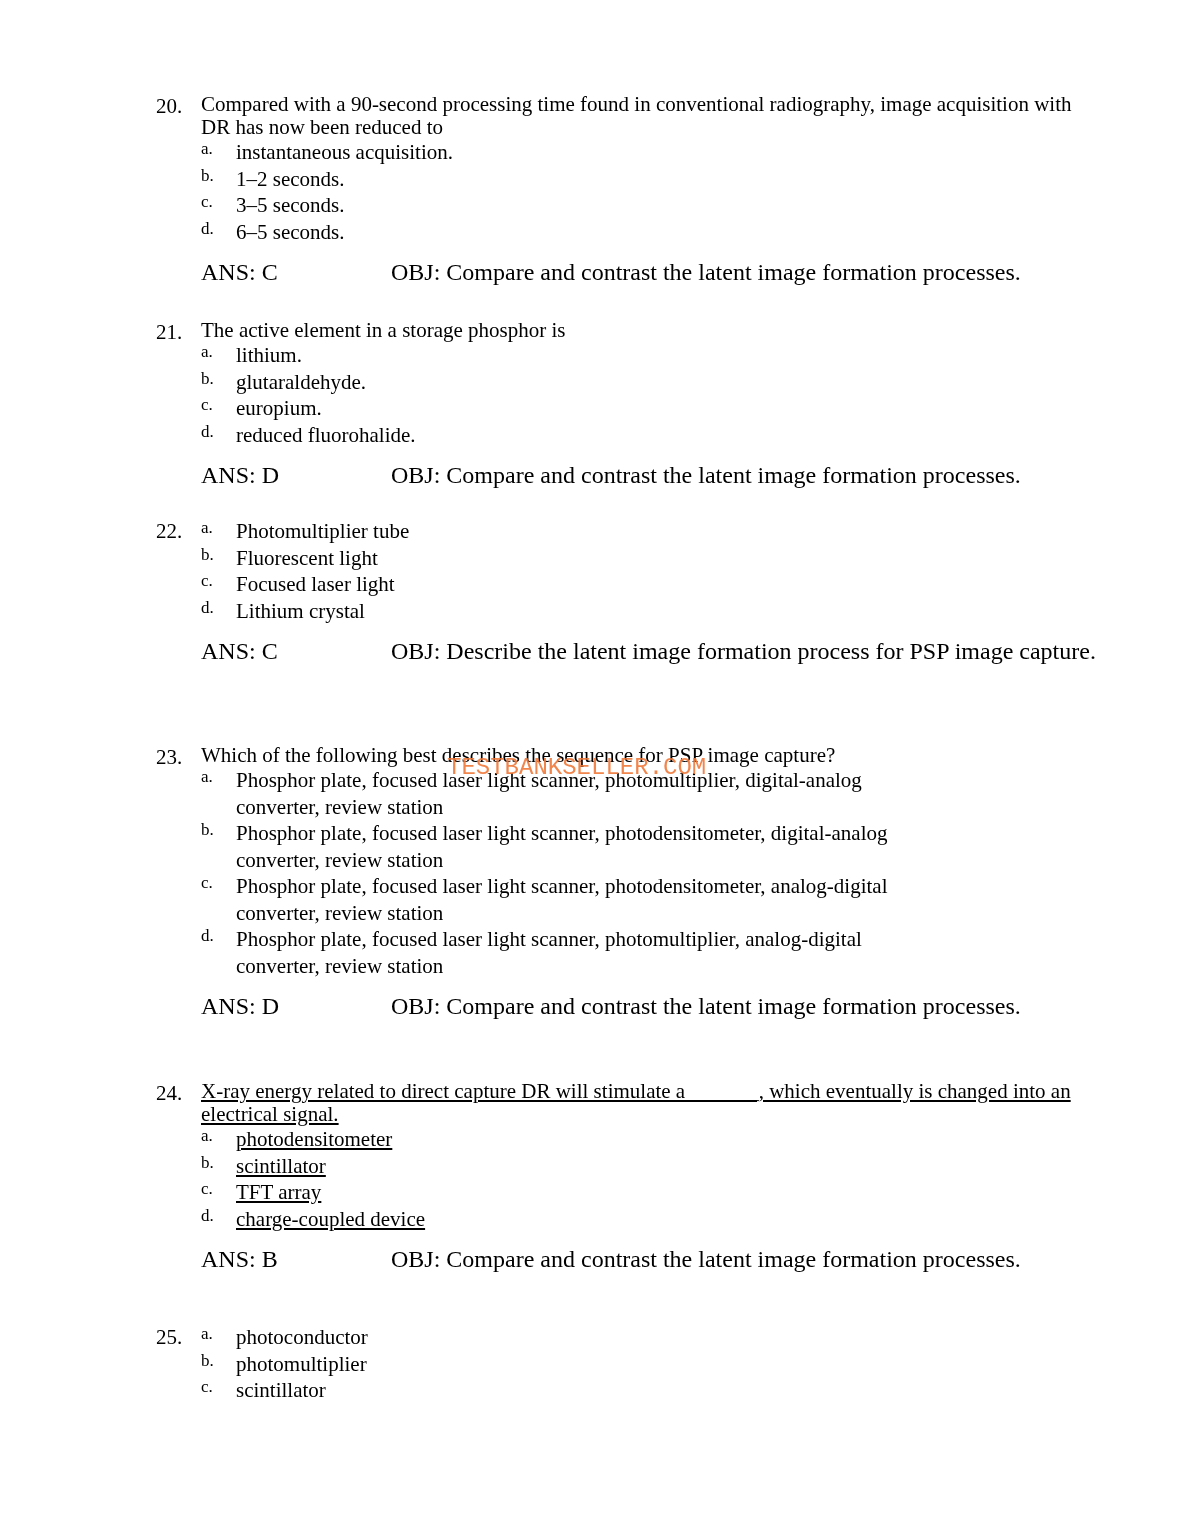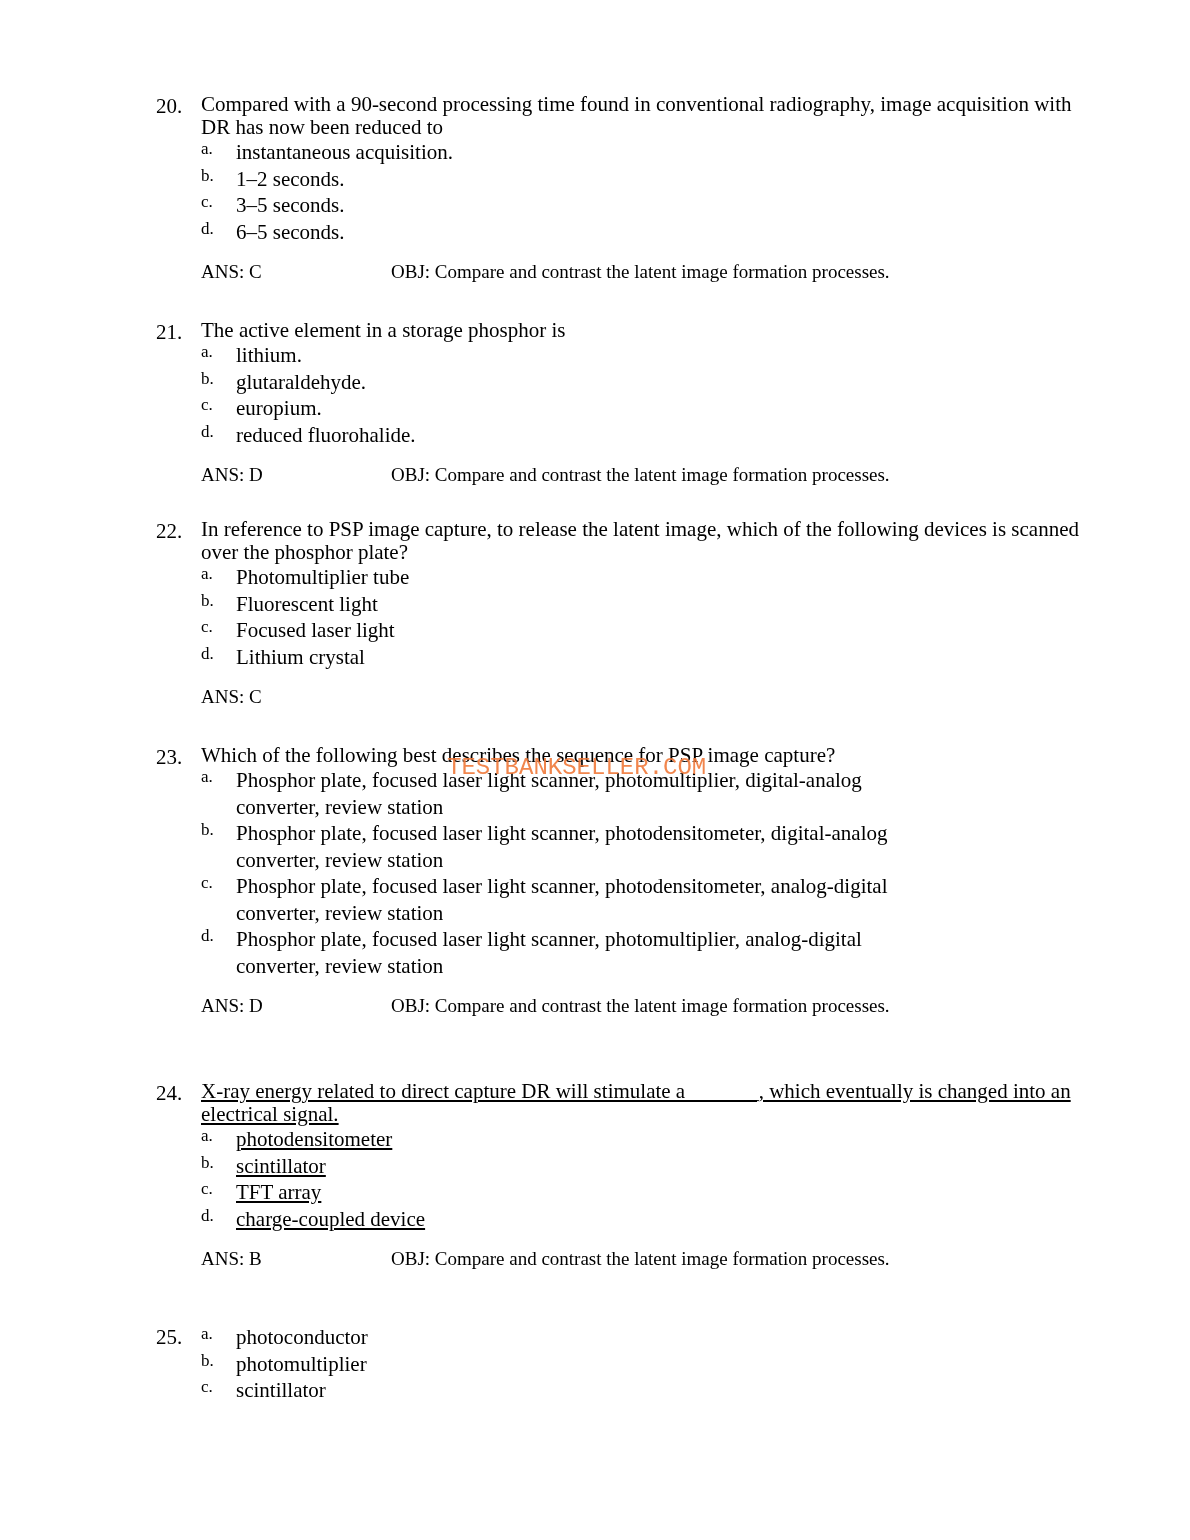--- a/index.html
+++ b/index.html
@@ -4,21 +4,21 @@
 <style>
   html, body { margin:0; padding:0; background:#ffffff; }
   body { width:1190px; height:1540px; position:relative; overflow:hidden;
          font-family:"Liberation Serif", serif; color:#000; }
   .q { position:absolute; left:156px; width:930px; }
   .qnum { position:absolute; left:0; top:0; font-size:21px; line-height:26.5px; }
   .stem { margin-left:45px; font-size:21px; line-height:23px; }
   .opt { position:relative; margin-left:45px; font-size:21px; line-height:26.5px; }
   .opt .letter { position:absolute; left:0; top:-3px; font-size:17px; }
   .opt .txt { margin-left:35px; display:block; }
-  .ans { position:relative; margin-left:45px; margin-top:15px; font-size:19px; line-height:24px; height:24px; }
+  .ans { position:relative; margin-left:45px; margin-top:15px; font-size:24px; line-height:24px; height:24px; }
   .ans .a { position:absolute; left:0; }
   .ans .o { position:absolute; left:190px; white-space:nowrap; }
   .watermark { position:absolute; left:447px; top:754px; color:#f0793a;
                font-family:"Liberation Mono", monospace; font-size:24px; letter-spacing:0px; opacity:0.9; }
 </style>
 </head>
 <body>
 
 <div id="page">
     <div class="q" style="top: 93px;">
@@ -64,39 +64,39 @@
       <span class="letter">d.</span>
       <span class="txt">reduced fluorohalide.</span>
       </div>
       <div class="ans">
       <span class="a">ANS:  D</span>
       <span class="o">OBJ:  Compare and contrast the latent image formation processes.</span>
       </div>
     </div>
     <div class="q" style="top: 518px;">
       <span class="qnum">22.</span>
-      <div class="stem">In reference to PSP image capture, to release the latent image, which of the following devices is scanned over the phosphor plate?</div>
       <div class="opt">
       <span class="letter">a.</span>
       <span class="txt">Photomultiplier tube</span>
       </div>
       <div class="opt">
       <span class="letter">b.</span>
       <span class="txt">Fluorescent light</span>
       </div>
       <div class="opt">
       <span class="letter">c.</span>
       <span class="txt">Focused laser light</span>
       </div>
       <div class="opt">
       <span class="letter">d.</span>
       <span class="txt">Lithium crystal</span>
       </div>
       <div class="ans">
       <span class="a">ANS:  C</span>
+      <span class="o">OBJ:  Describe the latent image formation process for PSP image capture.</span>
       </div>
     </div>
     <div class="q" style="top: 744px;">
       <span class="qnum">23.</span>
       <div class="stem">Which of the following best describes the sequence for PSP image capture?</div>
       <div class="opt" style="width:720px">
       <span class="letter">a.</span>
       <span class="txt">Phosphor plate, focused laser light scanner, photomultiplier, digital-analog converter, review station</span>
       </div>
       <div class="opt" style="width:720px">

